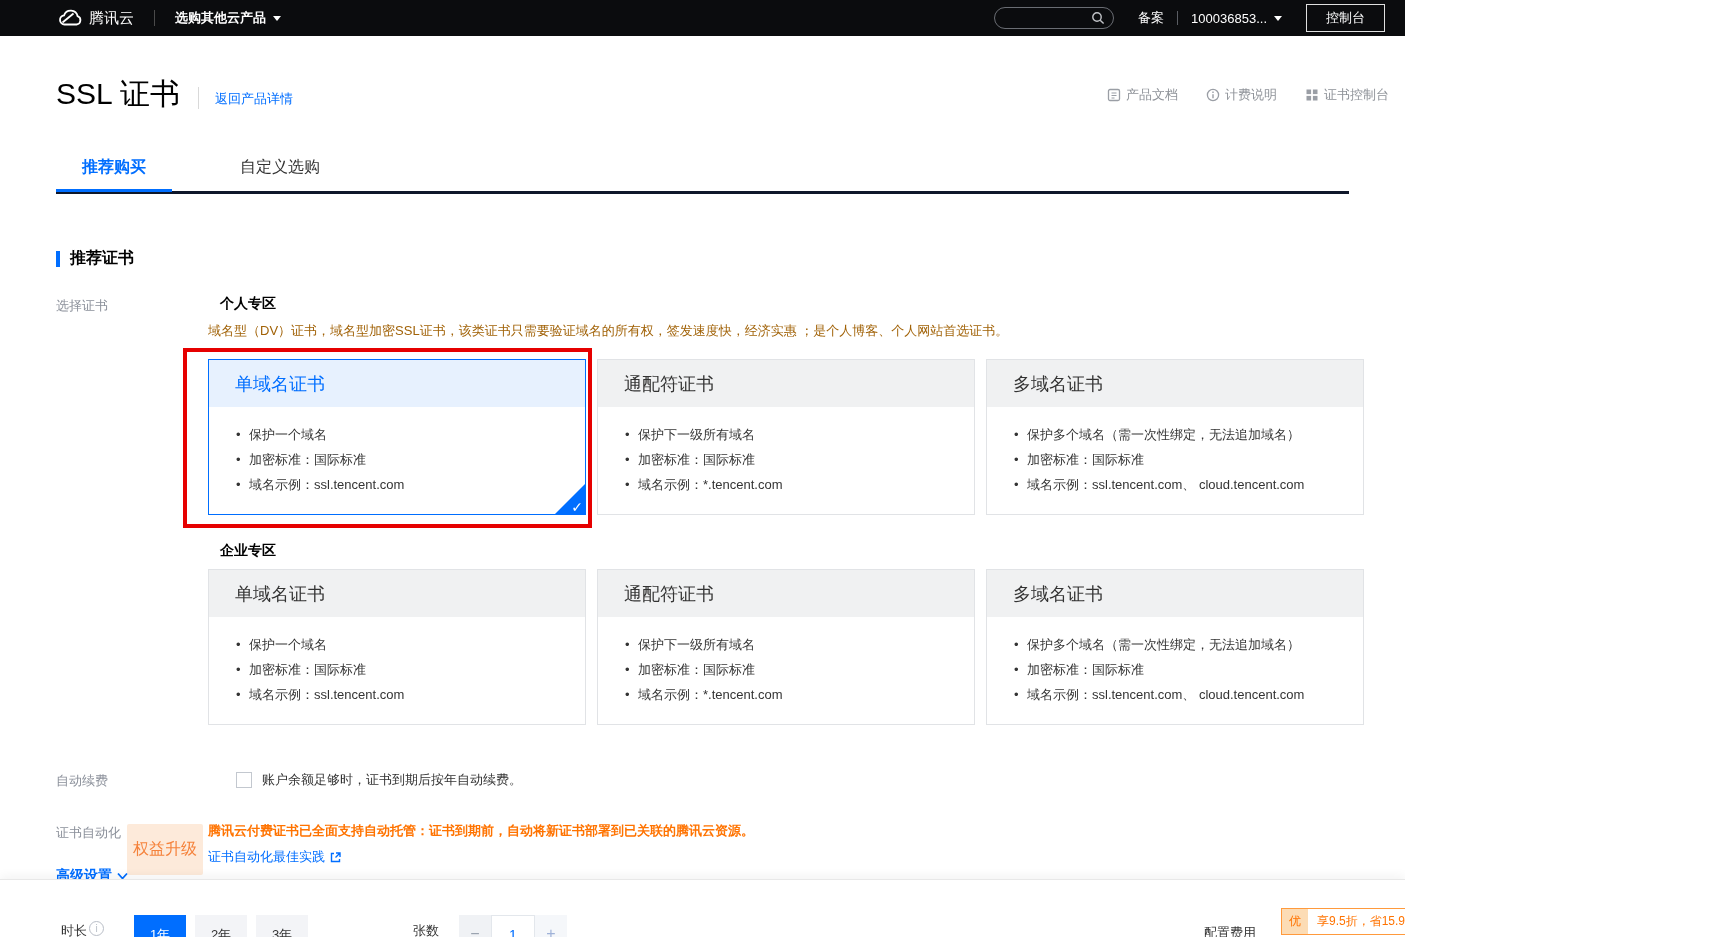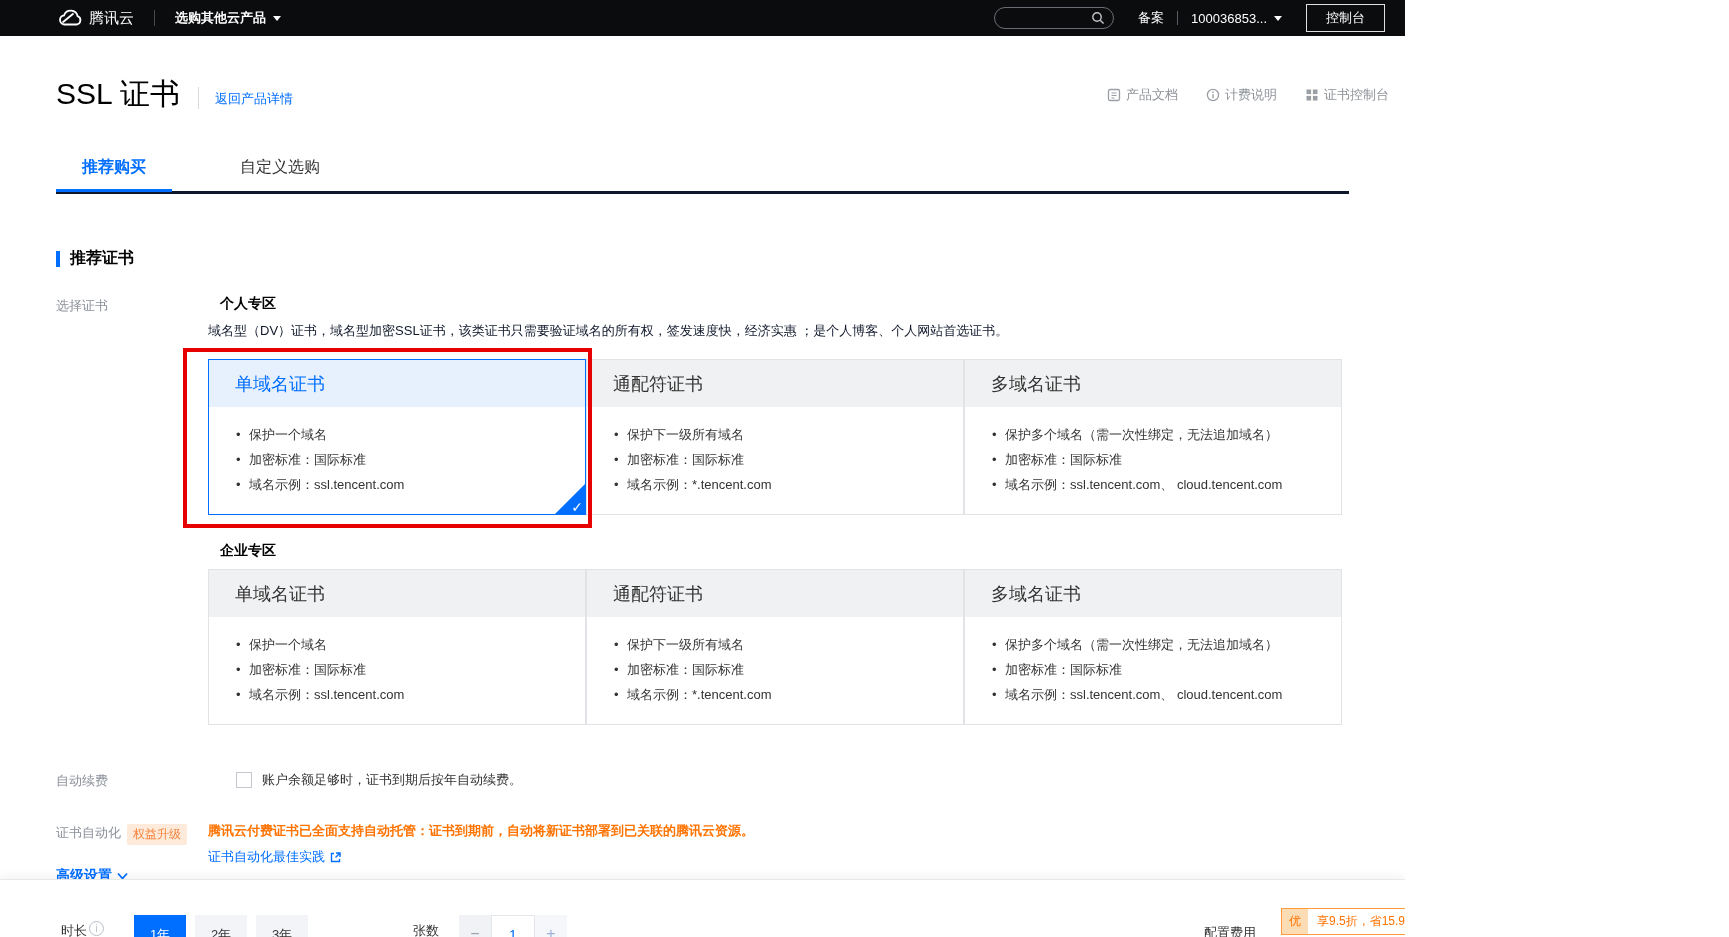--- a/index.html
+++ b/index.html
@@ -41,24 +41,24 @@
 
   
   .section-title { margin:54px 0 0 56px; font-size:16px; font-weight:bold; color:#000; display:flex; align-items:center; }
   .blue-bar { width:4px; height:16px; background:#006eff; margin-right:10px; display:inline-block; }
 
   .form { margin-left:56px; position:relative; }
   .form-row { display:flex; margin-top:26px; }
   .row-label { width:152px; flex:none; font-size:13px; color:#8b909a; padding-top:2px; }
   .row-content { flex:1; }
   .zone-title { font-size:14px; font-weight:bold; color:#000; margin-bottom:9px;margin-left:12px; }
-  .zone-desc { font-size:13px; color:#0f172a; margin-bottom:19px; }
-
-  
-  .cards { display:flex; gap:0; margin-bottom:27px;align-items:flex-end; }
+  .zone-desc { font-size:13px; color:#a16207; margin-bottom:19px; }
+
+  
+  .cards { display:flex; gap:11px; margin-bottom:27px;align-items:flex-end; }
   .card-wrap { position:relative; }
   .card { width:378px; border:1px solid #e1e3e6; background:#fff; position:relative; cursor:pointer; }
   .card-head { height:47px; background:#f0f1f2; display:flex; align-items:center; padding-left:26px;
     font-size:18px; color:#333; }
   .card-bullets { list-style:none; margin:15px 0 17px 0; padding:0 26px; }
   .card-bullets li { font-size:13px; color:#333; line-height:25px; position:relative; padding-left:14px; }
   .card-bullets li::before { content:"•"; position:absolute; left:1px; top:0; color:#333; }
   .card.selected { border-color:#006eff; }
   .card.selected .card-head { background:#e7f1fe; color:#006eff; }
   .corner { position:absolute; right:-1px; bottom:-1px; width:32px; height:32px; overflow:hidden; }
@@ -68,21 +68,21 @@
 
   
   .red-box-card { position:absolute; left:-25px; top:-11px; right:-6px; bottom:-13px;
     border:4px solid #e60000; z-index:3; pointer-events:none; }
 
   
   .checkbox-row { display:flex; align-items:center; font-size:13px; color:#333;margin-left:28px; }
   .checkbox { width:16px; height:16px; border:1px solid #c3c8cf; background:#fff; margin-right:10px;
     display:inline-block; cursor:pointer; }
   .automation-label { display:flex; align-items:flex-start; gap:6px; }
-  .badge { background:#fdeada; color:#f5823b; font-size:12px; padding:2px 6px; border-radius:2px; white-space:nowrap; }
+  .badge { background:#fdeada; color:#f5823b; font-size:16px; padding:15px 6px; border-radius:2px; white-space:nowrap; }
   .orange-text { color:#ff7300; font-size:13px; font-weight:bold; }
   .auto-link-row { margin-top:8px; display:flex; align-items:center; gap:4px; }
   .auto-link { color:#006eff; font-size:13px; cursor:pointer; }
 
   .advanced { position:absolute; left:56px; top:867px; z-index:1; display:flex; align-items:center; gap:5px;
     color:#006eff; font-size:14px; font-weight:bold; cursor:pointer; }
 
   
   .buybar { position:absolute; left:0; right:0; top:880px; height:60px; background:#fff; z-index:5;
     box-shadow:0 -1px 0 #e8e8e8, 0 -4px 10px rgba(0,0,0,.05); }

